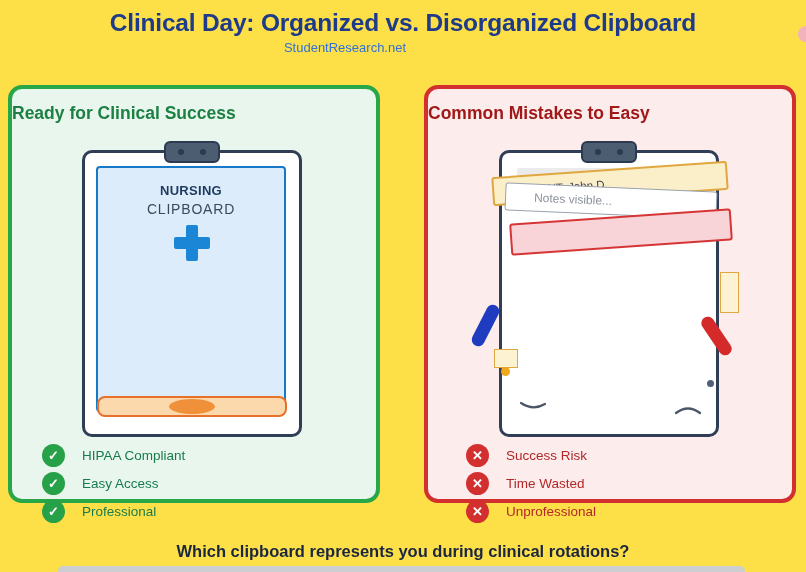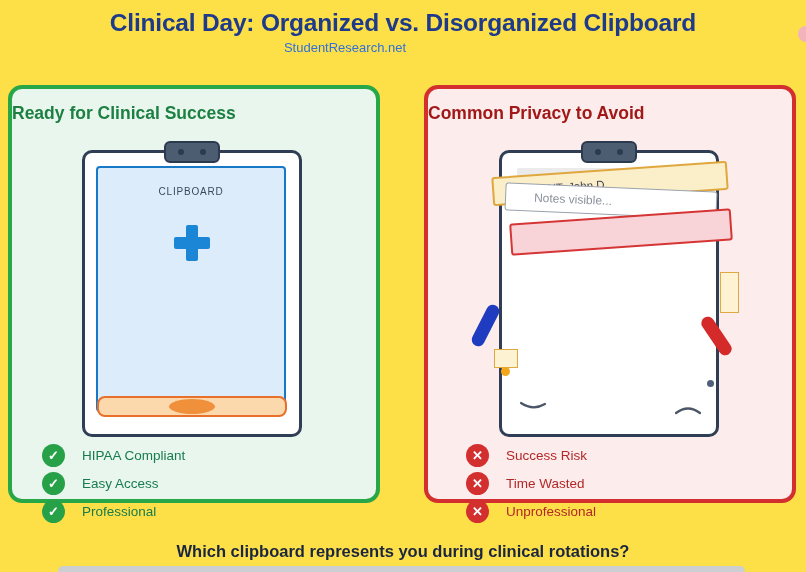--- a/index.html
+++ b/index.html
@@ -25,21 +25,21 @@
   .clipboard-body{top:150px;width:220px;height:287px;background:#ffffff;border:3px solid #2f3e55;
                   border-radius:10px;z-index:2;}
   .clipboard-clip{top:141px;width:56px;height:22px;background:#4d5d71;border:2px solid #2c3a50;
                   border-radius:6px;z-index:3;display:flex;align-items:center;justify-content:center;gap:16px;}
   .rivet{width:6px;height:6px;border-radius:50%;background:#2c3a50;}
 
   
   .blue-paper{left:96px;top:166px;width:190px;height:246px;background:#dcecfa;border:2px solid #1878c8;
               border-radius:4px;z-index:3;text-align:center;padding-top:15px;}
   .paper-line1{font-size:13px;font-weight:bold;color:#1d3a5e;letter-spacing:0.3px;}
-  .paper-line2{font-size:10px;color:#3a4a5e;letter-spacing:0.8px;margin-top:3px;}
+  .paper-line2{font-size:14px;color:#3a4a5e;letter-spacing:0.8px;margin-top:3px;}
   .plus-wrap{left:174px;top:225px;width:36px;height:36px;z-index:4;}
   .plus-v{position:absolute;left:12px;top:0;width:12px;height:36px;background:#1b85d6;border-radius:2px;}
   .plus-h{position:absolute;left:0;top:12px;width:36px;height:12px;background:#1b85d6;border-radius:2px;}
   .pen-tray{left:97px;top:396px;width:190px;height:21px;background:#fcd9ac;border:2px solid #e8702b;
             border-radius:8px;z-index:4;display:flex;align-items:center;justify-content:center;}
   .tray-pen{width:46px;height:15px;background:#f0903a;border-radius:50%;}
 
   
   .list-row{height:23px;display:flex;align-items:center;z-index:6;}
   .badge{width:23px;height:23px;border-radius:50%;color:#fff;font-size:13px;font-weight:bold;
@@ -88,20 +88,21 @@
   <div class="abs panel panel-good">
     <h2 class="panel-heading">Ready for Clinical Success</h2>
   </div>
 
   <div class="abs clipboard-clip" style="left:164px;">
     <span class="rivet"></span>
     <span class="rivet"></span>
   </div>
   <div class="abs clipboard-body" style="left:82px;"></div>
   <div class="abs blue-paper">
+    <div class="paper-line1">NURSING</div>
     <div class="paper-line2">CLIPBOARD</div>
   </div>
   <div class="abs plus-wrap">
     <div class="plus-v"></div>
     <div class="plus-h"></div>
   </div>
   <div class="abs pen-tray">
     <div class="tray-pen"></div>
   </div>
 
@@ -112,21 +113,21 @@
   <div class="abs list-row" style="left:42px;top:472px;">
     <span class="badge badge-check">✓</span>
     <span class="row-label label-good">Easy Access</span>
   </div>
   <div class="abs list-row" style="left:42px;top:500px;">
     <span class="badge badge-check">✓</span>
     <span class="row-label label-good">Professional</span>
   </div>
 
   <div class="abs panel panel-bad">
-    <h2 class="panel-heading">Common Privacy to Avoid</h2>
+    <h2 class="panel-heading">Common Mistakes to Easy</h2>
   </div>
 
   <div class="abs clipboard-clip" style="left:581px;">
     <span class="rivet"></span>
     <span class="rivet"></span>
   </div>
   <div class="abs clipboard-body" style="left:499px;"></div>
 
   <div class="abs gray-strip"></div>
   <div class="abs paper patient-paper">

